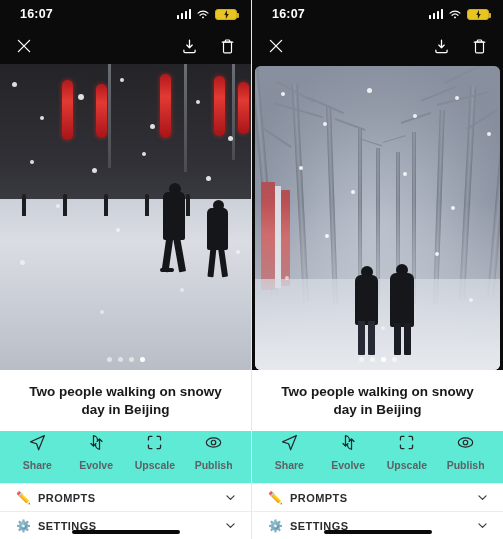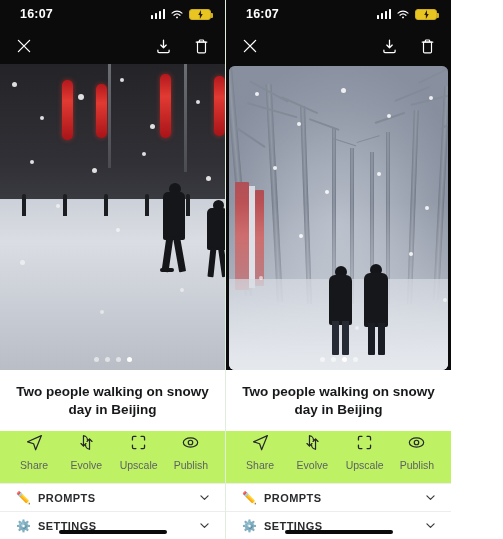--- a/index.html
+++ b/index.html
@@ -7,21 +7,21 @@
   html, body {
     width: 503px;
     height: 539px;
     overflow: hidden;
     background: #ffffff;
     font-family: "Liberation Sans", sans-serif;
   }
 
   .screens {
     display: flex;
-    width: 451px;
+    width: 503px;
     height: 539px;
     align-items: center;
   }
 
   .panel {
     position: relative;
     width: 251px;
     height: 539px;
     background: #ffffff;
     display: flex;
@@ -256,21 +256,22 @@
     color: #17181a;
     line-height: 1.38;
     background: #fff;
   }
 
   
   .actions {
     flex: 0 0 auto;
     display: flex;
     padding: 2px 8px 12px;
-    background: #bef264;
+    background: #5eead4;
+    font-weight: bold;
   }
   .action {
     flex: 1;
     display: flex;
     flex-direction: column;
     align-items: center;
     gap: 7px;
     cursor: pointer;
   }
   .action-label {

